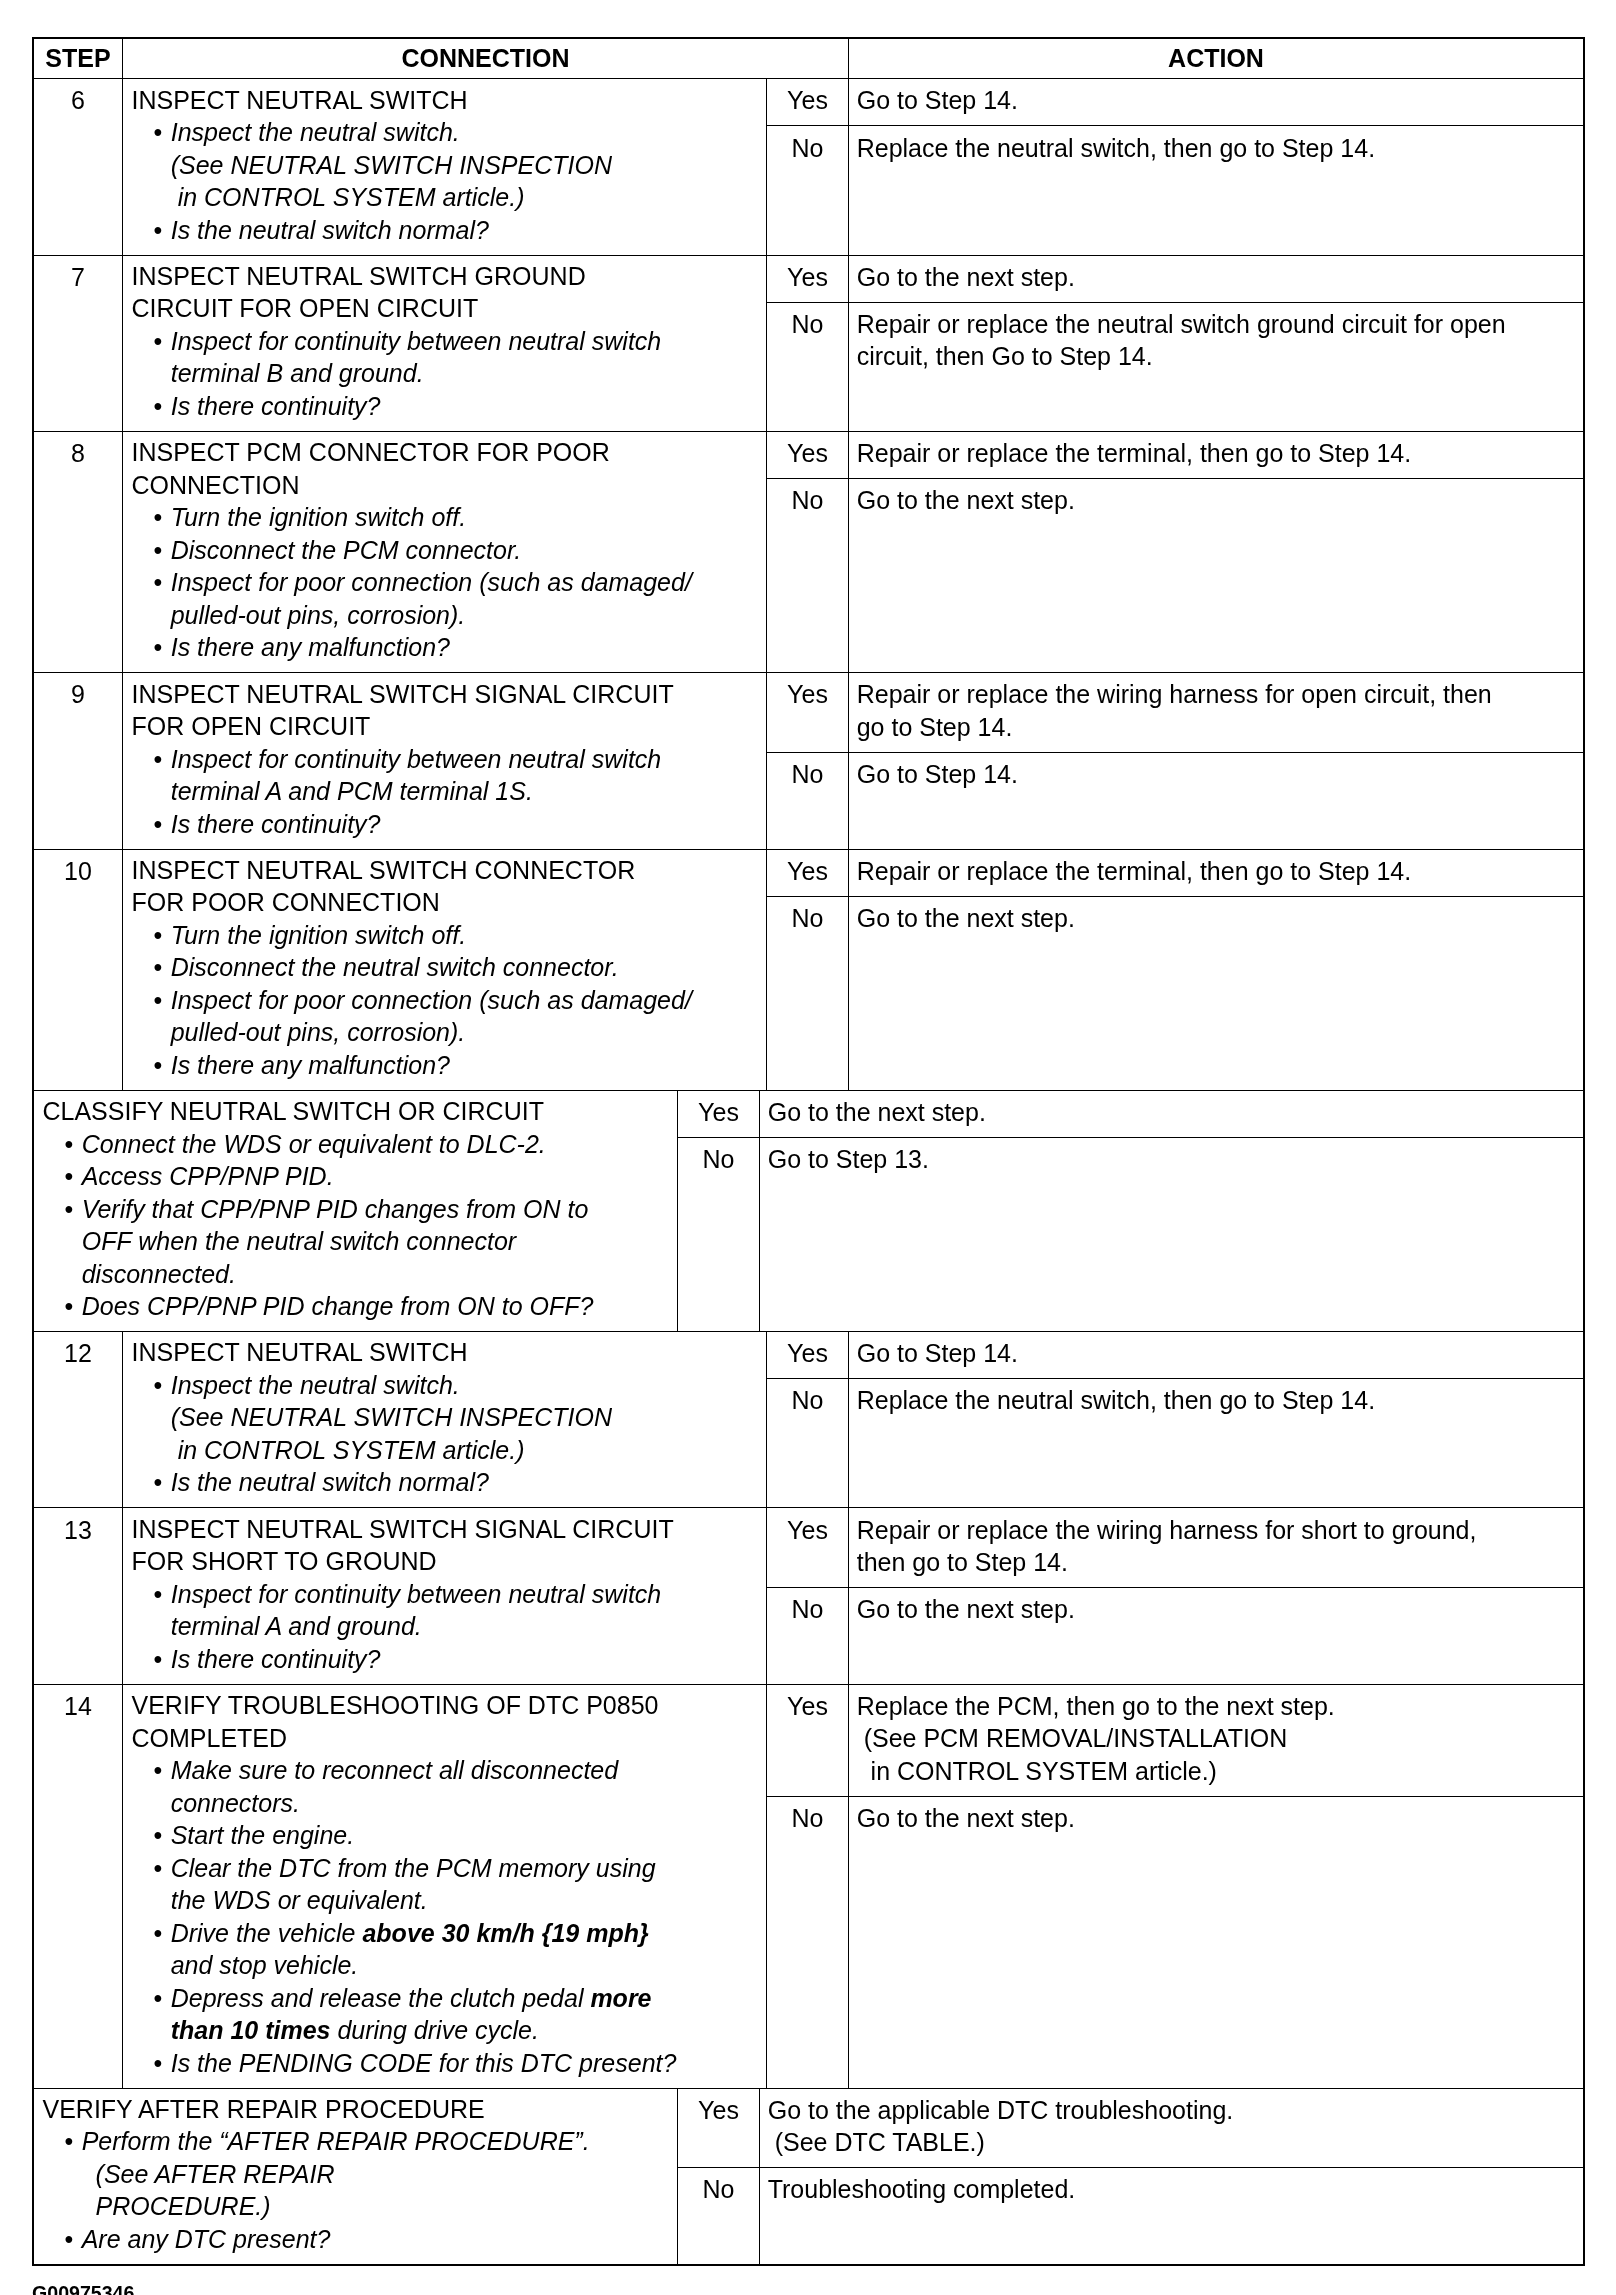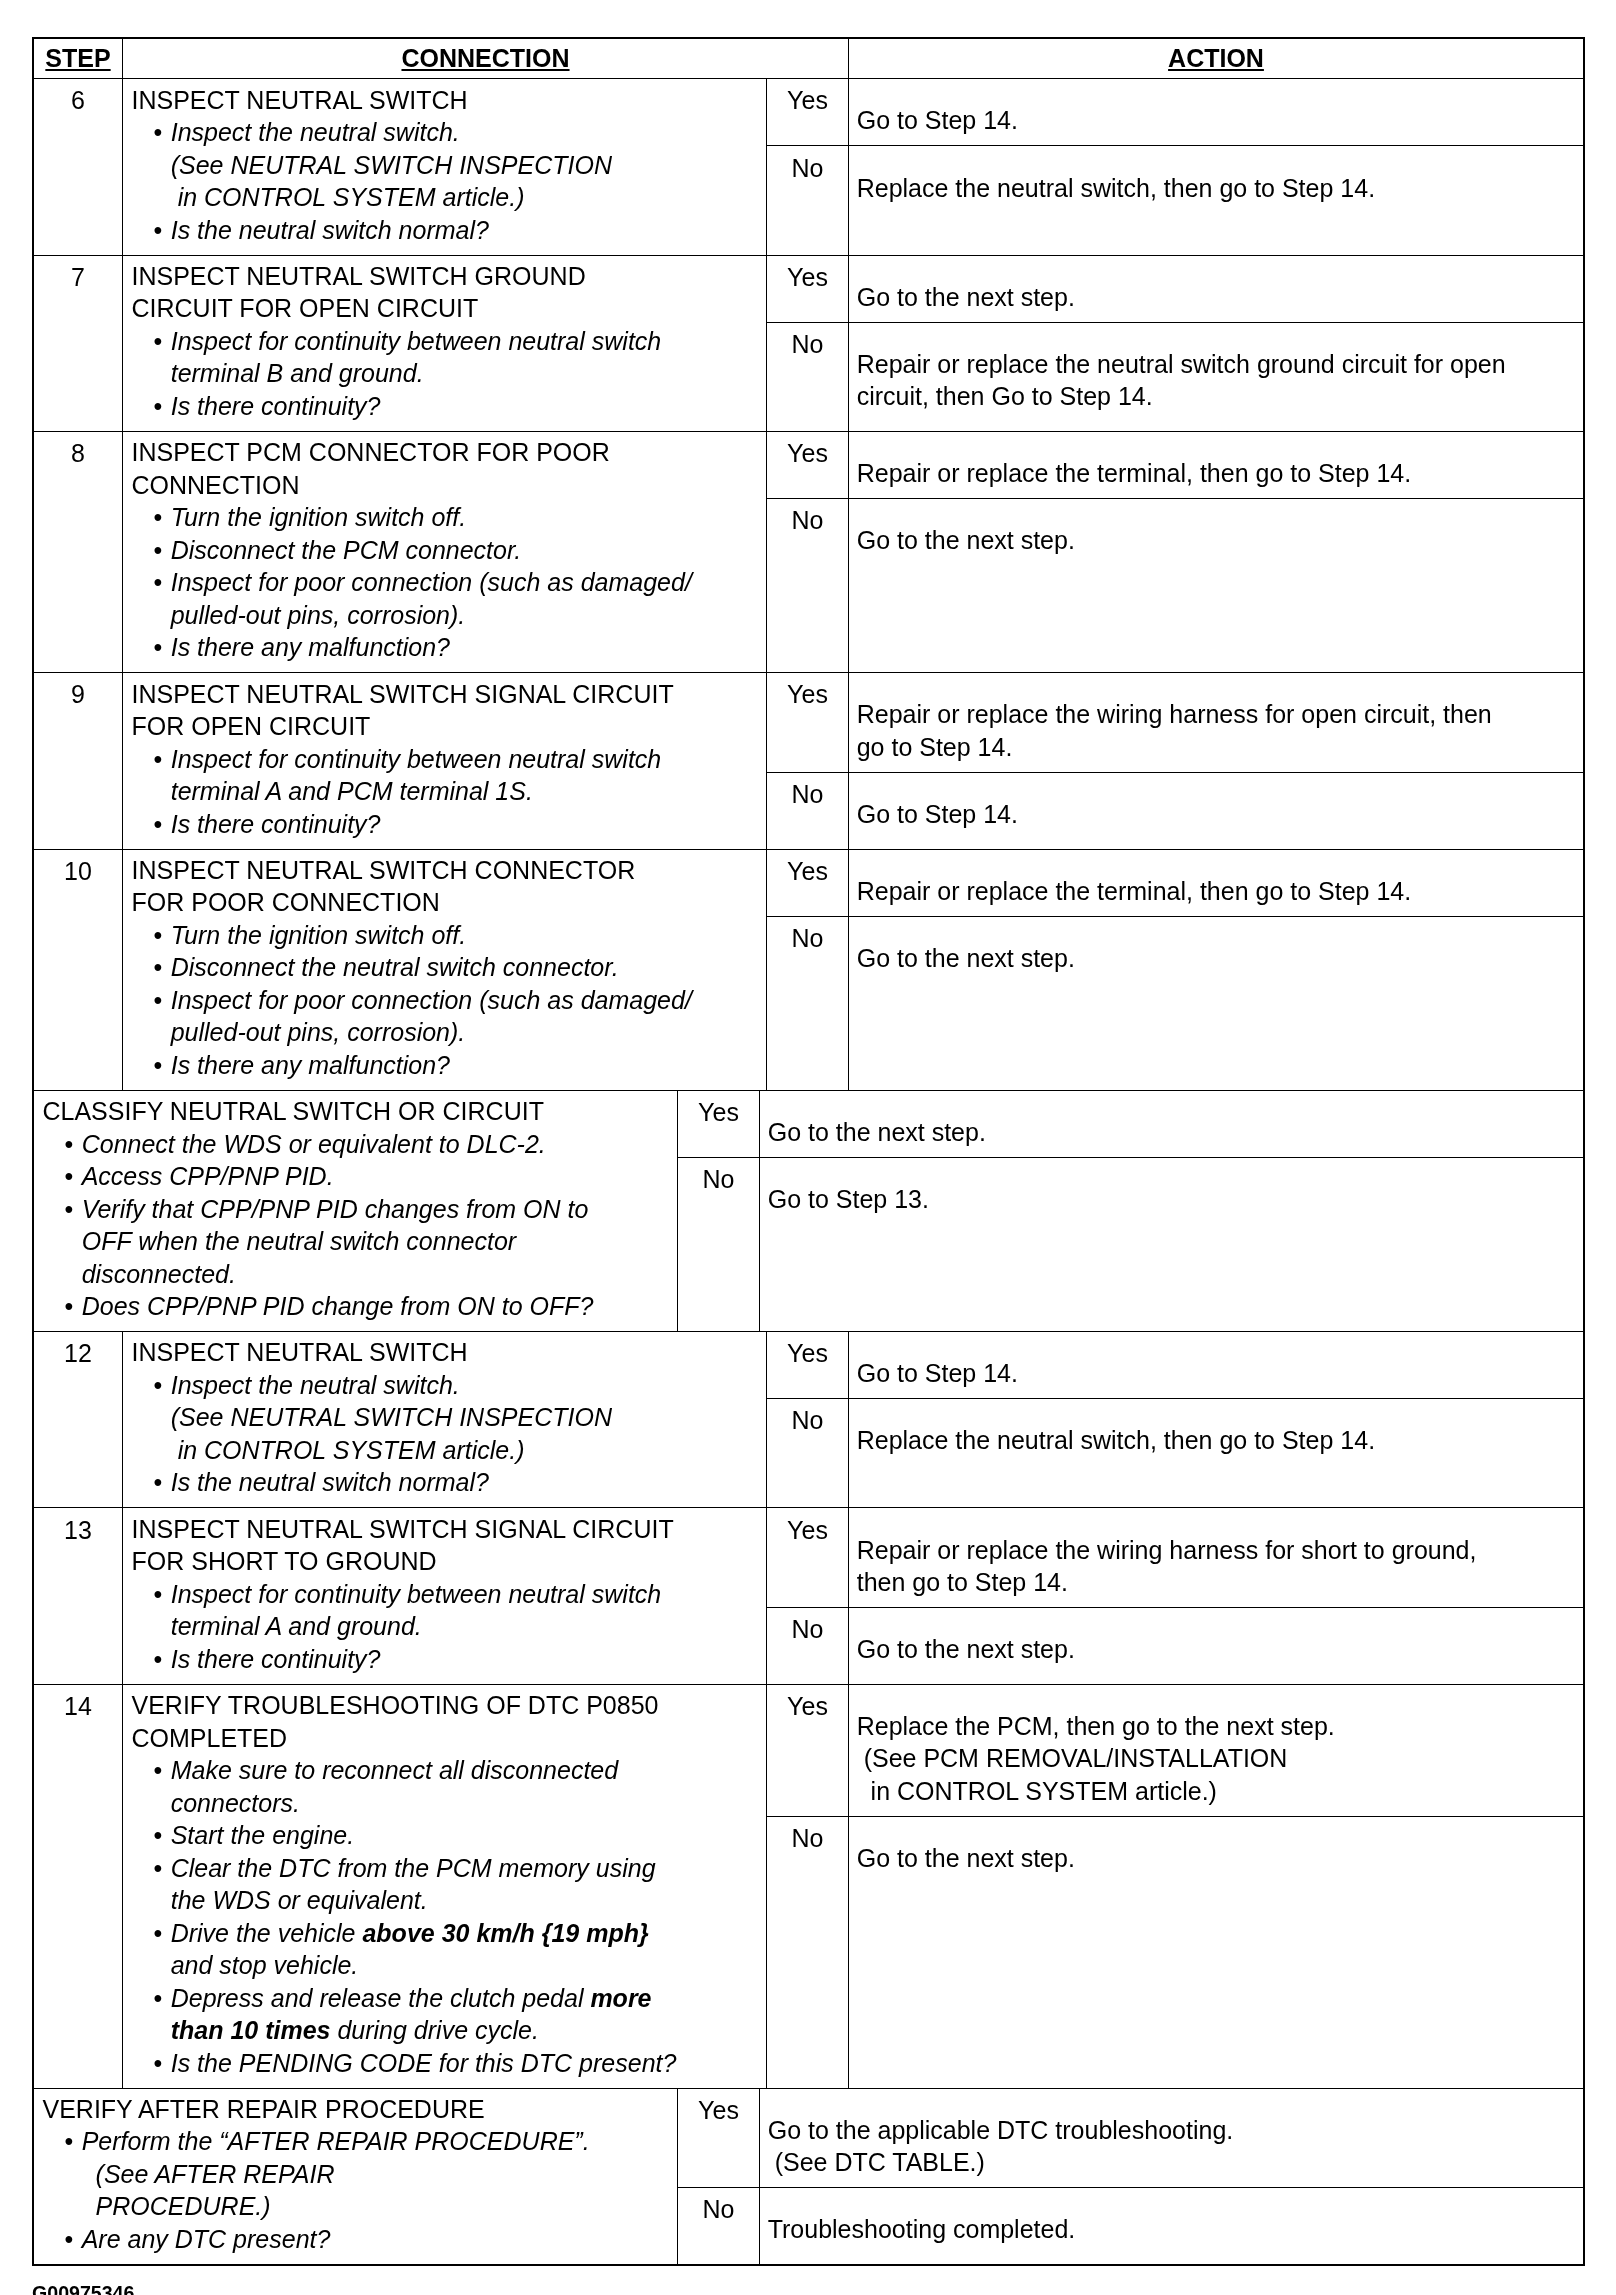--- a/index.html
+++ b/index.html
@@ -14,21 +14,21 @@
     width: 1616px;
     min-height: 2295px;
     padding: 37px 31px 20.4px 32px;
   }
   .ts-table {
     border: 2.6px solid #000;
     width: 100%;
   }
   
   .header-row { display: flex; font-weight: bold; text-align: center; }
-  .header-row > div { padding: 2.6px 5.1px 4.3px; text-decoration: underline; }
+  .header-row > div { padding: 2.6px 5.1px 4.3px; }
   .h-step   { width: 89px; border-right: 1.7px solid #000; }
   .h-insp   { width: 726px; border-right: 1.7px solid #000; }
   .h-action { flex: 1; }
   
   .row { display: flex; align-items: stretch; border-top: 1.7px solid #000; }
   .step-cell {
     width: 89px; flex: 0 0 89px;
     border-right: 1.7px solid #000;
     text-align: center; padding-top: 5.1px;
   }
@@ -44,21 +44,21 @@
   .btext { flex: 1; white-space: pre-wrap; font-style: italic; }
   .branches { flex: 1 1 auto; display: flex; flex-direction: column; justify-content: center; }
   .branch { display: flex; flex: 0 0 auto; border-top: 1.7px solid #000; }
   .branch:first-child { border-top: none; }
   .branch:last-child { flex: 1 1 auto; }
   .yn-cell {
     width: 82px; flex: 0 0 82px;
     border-right: 1.7px solid #000;
     text-align: center; padding-top: 5.1px;
   }
-  .action-cell { flex: 1; padding: 5.1px 8.5px 8.5px 7.7px; white-space: pre-wrap; margin-top: 20px; }
+  .action-cell { flex: 1; padding: 5.1px 8.5px 8.5px 7.7px; white-space: pre-wrap; }
   
   .footer-code {
     margin-top: 15.3px;
     font-size: 19.6px;
     font-weight: bold;
   }
 </style>
 </head>
 <body>
 

